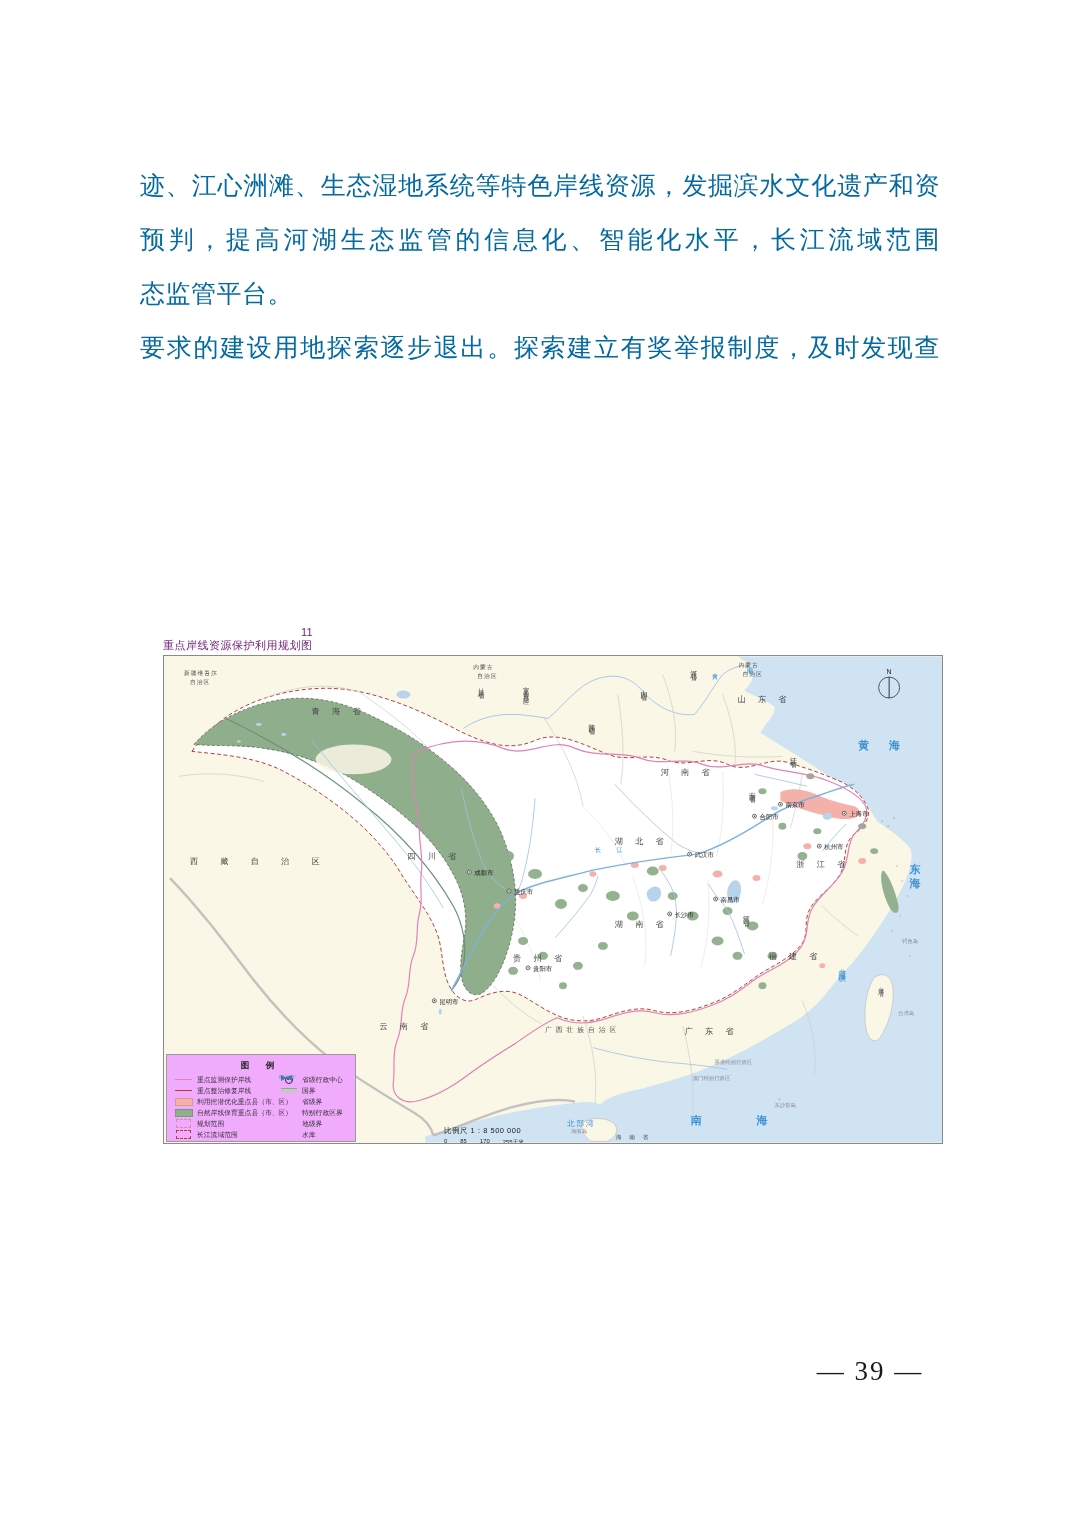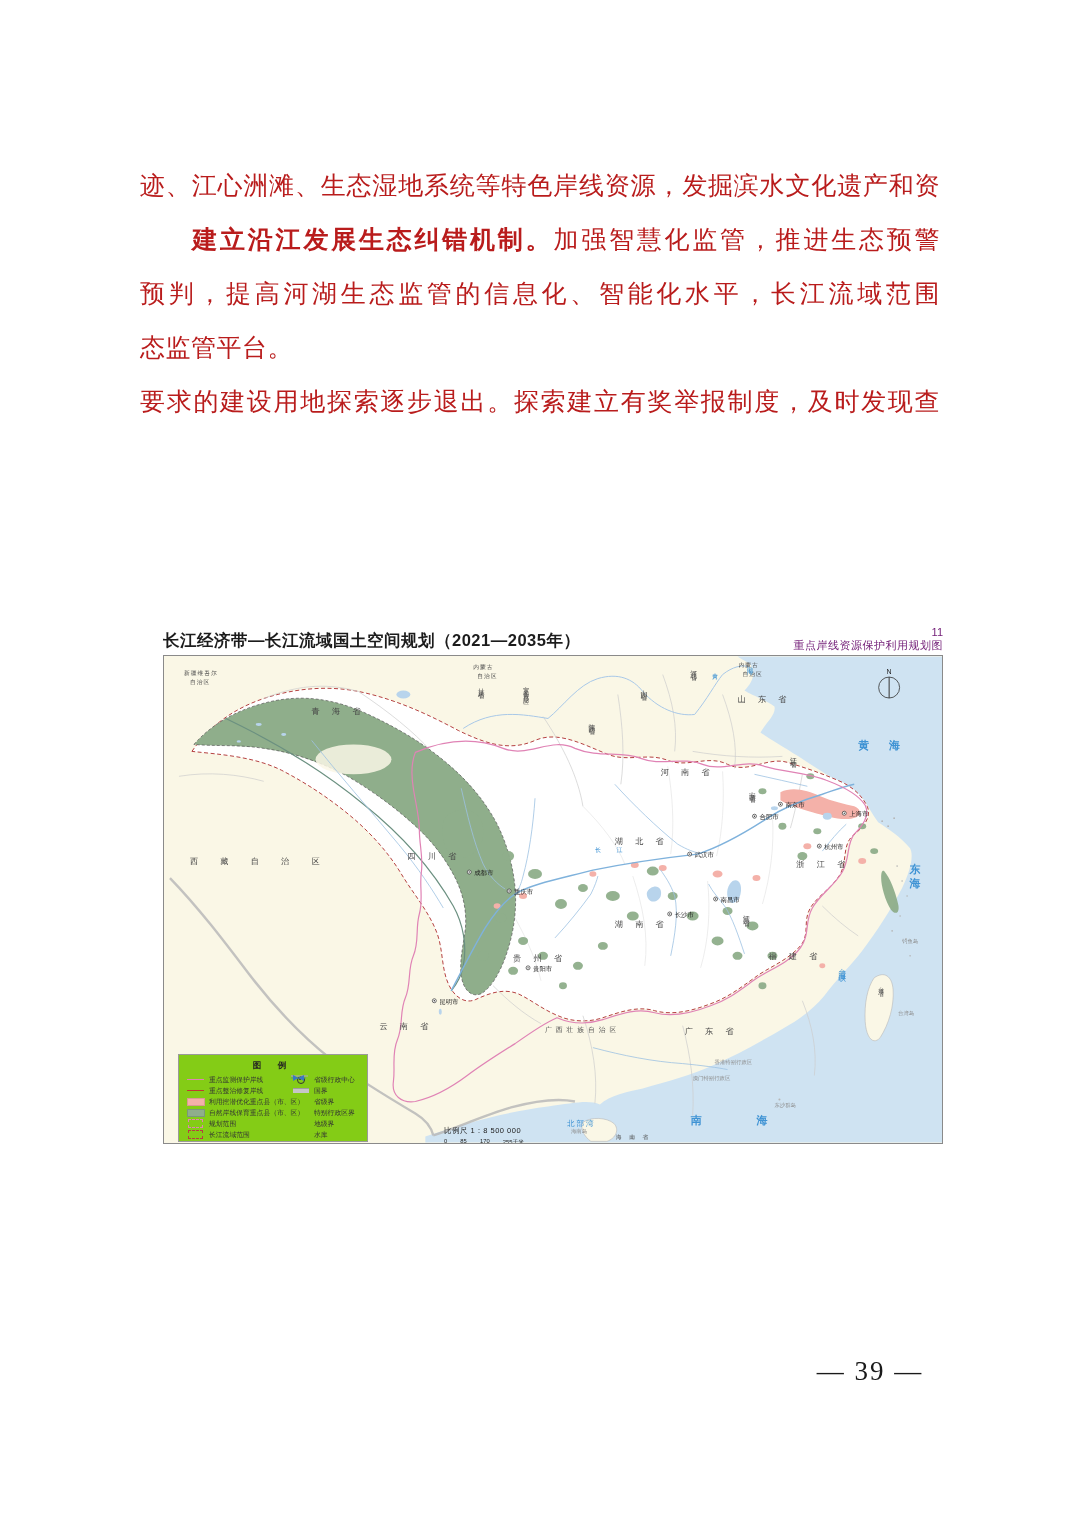--- a/index.html
+++ b/index.html
@@ -5,39 +5,39 @@
   html,body{margin:0;padding:0;}
   body{
     width:1080px;height:1527px;background:#ffffff;position:relative;
     font-family:"Liberation Serif","DejaVu Serif",serif;color:#111;
     overflow:hidden;
   }
   
   .bodytext{position:absolute;left:140px;top:159px;width:800px;}
   .tline{
     height:54px;line-height:54px;font-size:25px;letter-spacing:0.5px;
-    white-space:nowrap;color:#b91c1c;
+    white-space:nowrap;color:#0369a1;
   }
   .tline.just{white-space:normal;text-align:justify;text-align-last:justify;text-justify:inter-character;}
   .tline .ind{display:inline-block;width:50px;}
   .tline .lead{font-weight:bold;}
   
   .map-fig{position:absolute;left:163px;top:626px;width:780px;font-family:"Liberation Sans","DejaVu Sans",sans-serif;}
   .fig-head{display:flex;justify-content:space-between;align-items:flex-end;margin-bottom:3px;}
   .fig-title{font-size:16.5px;font-weight:bold;color:#1c1c1c;letter-spacing:0.5px;}
   .fig-right{text-align:right;color:#701a75;}
   .fig-num{font-size:11px;line-height:12px;}
   .fig-mapname{font-size:11px;line-height:14px;letter-spacing:0.5px;}
   .map-canvas{position:relative;width:778px;height:487px;border:1px solid #8a8a8a;background:#faf7e6;overflow:hidden;}
   .map-canvas svg{position:absolute;left:0;top:0;}
   .fig-caption{margin-top:4px;font-size:10px;color:#2a2a2a;letter-spacing:0.5px;}
   
   .legend{
-    position:absolute;left:14px;bottom:1px;width:188px;height:86px;
-    background:#84cc16;border:0.5px solid #9a9a9a;font-size:6.8px;color:#333;z-index:5;
+    position:absolute;left:2px;bottom:1px;width:188px;height:86px;
+    background:#f0abfc;border:0.5px solid #9a9a9a;font-size:6.8px;color:#333;z-index:5;
   }
   .lg-title{position:absolute;left:0;top:5px;width:100%;text-align:center;font-weight:bold;font-size:8.5px;letter-spacing:7px;color:#222;}
   .lg-col{position:absolute;top:19px;}
   .lg-col.l{left:7px;width:100px;}
   .lg-col.r{left:112px;width:74px;}
   .lg-row{display:flex;align-items:center;height:11px;gap:4px;}
   .lg-sym{width:19px;display:flex;align-items:center;justify-content:center;flex:0 0 19px;}
   .sym-line{width:17px;height:0;}
   .sym-line.pink{border-top:1.6px solid #e083b5;}
   .sym-line.red{border-top:1.6px solid #bf3a30;}
@@ -73,29 +73,27 @@
   .sea-md{font-size:7.6px;letter-spacing:2px;}
   .sea-sm{font-size:5.6px;letter-spacing:0.5px;}
   .isl{font-size:5.4px;fill:#8d8d8d;letter-spacing:0;}
   .compass-n{font-size:7px;fill:#222;}
 </style>
 </head>
 <body>
 
 <div class="bodytext">
   <div class="tline just"><span>迹、江心洲滩、生态湿地系统等特色岸线资源，发掘滨水文化遗产和资</span></div>
-  <div class="tline just"><span class="ind"></span><span class="lead">建立沿江发展生态纠错机制。</span><span>加强智慧化监管，推进生态预警</span></div>
   <div class="tline just"><span>预判，提高河湖生态监管的信息化、智能化水平，长江流域范围</span></div>
   <div class="tline"><span>态监管平台。</span></div>
   <div class="tline just"><span>要求的建设用地探索逐步退出。探索建立有奖举报制度，及时发现查</span></div>
 </div>
 
 <div class="map-fig">
   <div class="fig-head">
-    <div class="fig-title">长江经济带—长江流域国土空间规划（2021—2035年）</div>
     <div class="fig-right">
       <div class="fig-num">11</div>
       <div class="fig-mapname">重点岸线资源保护利用规划图</div>
     </div>
   </div>
 
   <div class="map-canvas">
     <svg width="778" height="487" viewBox="0 0 780 487">
 
       <path fill="#cfe3f2" d="M575,0 L780,0 L780,487 L262,487 L262,481

